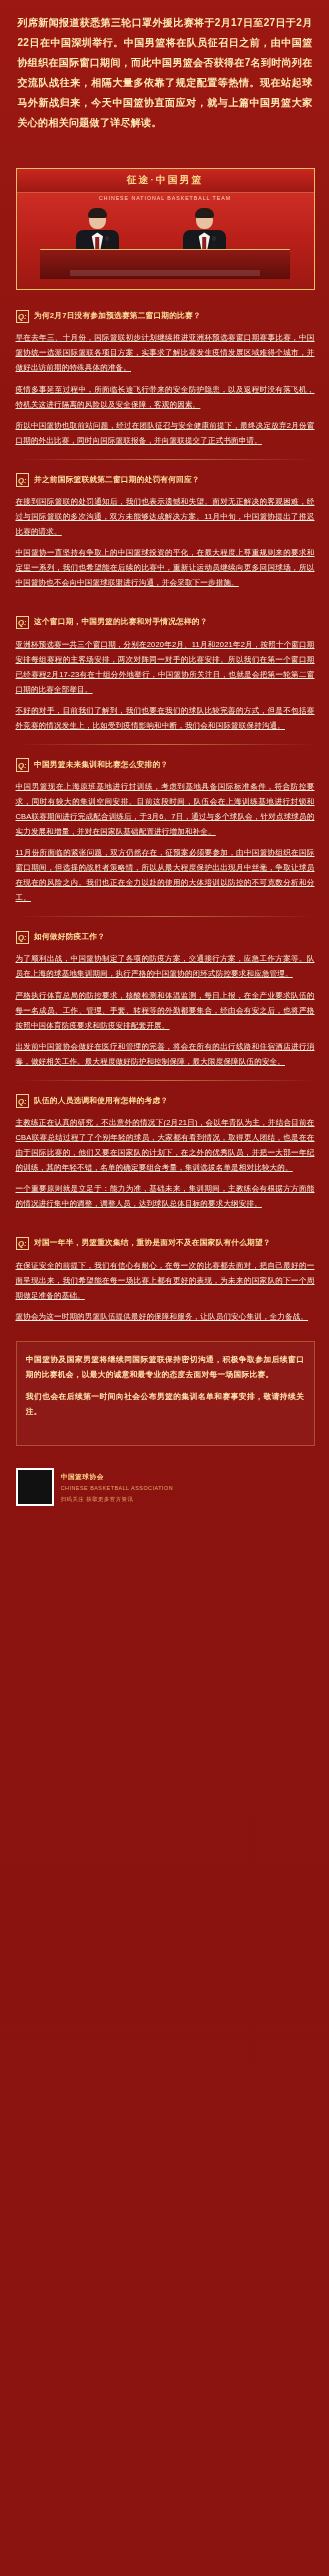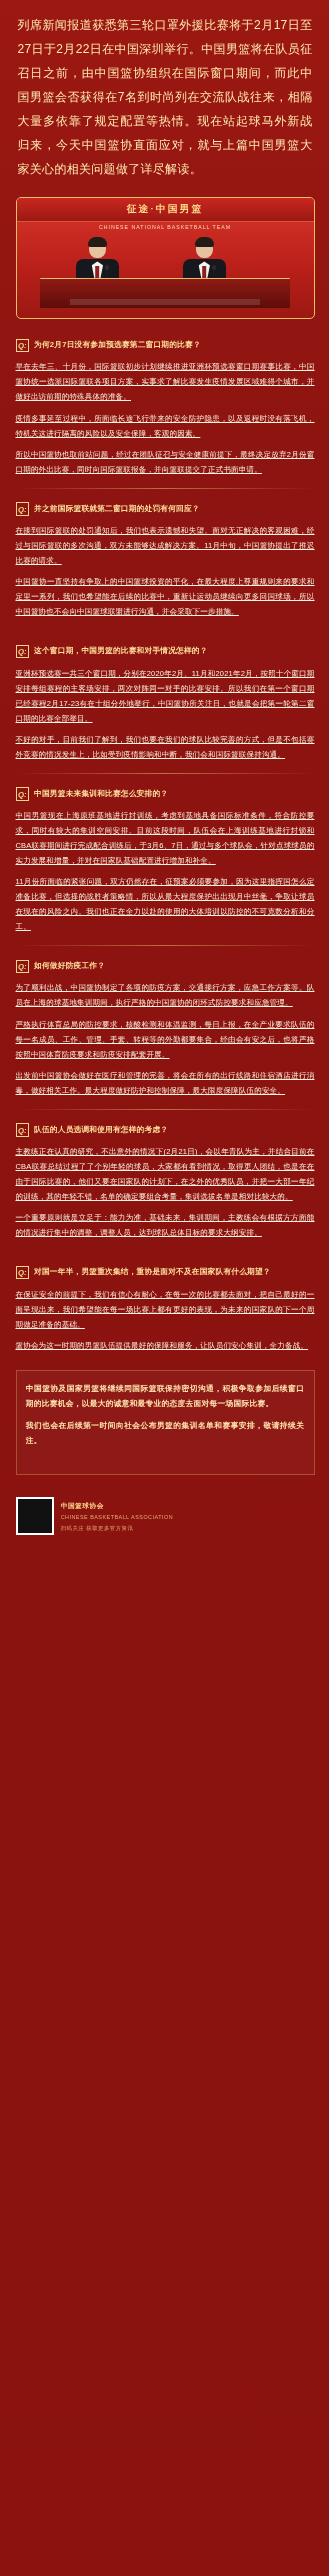--- a/index.html
+++ b/index.html
@@ -16,40 +16,40 @@
     position: relative;
     overflow: hidden;
     padding-bottom: 20.6px;
   }
 
   
   .intro {
     padding: 13.4px 17.5px 5.2px 17.5px;
   }
   .intro p {
-    margin: 0 0 3px 0;
+    margin: 0 0 22px 0;
     color: #ffe9b0;
-    font-size: 12px;
+    font-size: 10px;
     line-height: 2.0;
     text-align: justify;
     letter-spacing: 0.3px;
-    font-weight: normal;
+    font-weight: bold;
   }
 
   
   .hero-wrap {
     margin: 7.2px 15.5px 4.1px 15.5px;
     position: relative;
   }
   .hero {
     width: 100%;
     height: 122px;
     background: linear-gradient(180deg,#d8352a 0%, #b81f19 60%, #9c1812 100%);
     border: 1.5px solid #e8c06a;
-    border-radius: 5px;
+    border-radius: 0;
     position: relative;
     overflow: hidden;
   }
   .hero-banner {
     position: absolute;
     left: 0; top: 0; right: 0;
     height: 24px;
     background: linear-gradient(180deg,#c8271f,#9e1813);
     color: #ffd98a;
     font-size: 9.8px;
@@ -297,21 +297,21 @@
       <p class="a-text">不好的对手，目前我们了解到，我们也要在我们的球队比较完善的方式，但是不包括赛外竞赛的情况发生上，比如受到疫情影响和中断，我们会和国际篮联保持沟通。</p>
     </div>
     <div class="divider"></div>
 
     <div>
       <div class="q-row">
         <div class="q-badge">Q:</div>
         <div class="q-text">中国男篮未来集训和比赛怎么安排的？</div>
       </div>
       <p class="a-text">中国男篮现在上海原班基地进行封训练，考虑到基地具备国际标准条件，符合防控要求，同时有较大的集训空间安排。目前这段时间，队伍会在上海训练基地进行封锁和CBA联赛期间进行完成配合训练后，于3月6、7日，通过与多个球队会，针对点球球员的实力发展和增量，并对在国家队基础配置进行增加和补全。</p>
-      <p class="a-text">11月份所面临的紧张问题，双方仍然存在，征预案必须要参加，因为这里指挥国怎么定准备比赛，但选择的战胜者策略情，所以从最大程度保护出出现月中丝毫，争取让球员在现在的风险之内。我们也正在全力以赴的使用的大体培训以防控的不可克数分析和分工。</p>
+      <p class="a-text">11月份所面临的紧张问题，双方仍然存在，征预案必须要参加，由中国篮协组织在国际窗口期间，但选择的战胜者策略情，所以从最大程度保护出出现月中丝毫，争取让球员在现在的风险之内。我们也正在全力以赴的使用的大体培训以防控的不可克数分析和分工。</p>
     </div>
     <div class="divider"></div>
 
     <div>
       <div class="q-row">
         <div class="q-badge">Q:</div>
         <div class="q-text">如何做好防疫工作？</div>
       </div>
       <p class="a-text">为了顺利出战，中国篮协制定了各项的防疫方案，交通接行方案，应急工作方案等。队员在上海的球基地集训期间，执行严格的中国篮协的闭环式防控要求和应急管理。</p>
       <p class="a-text">严格执行体育总局的防控要求，核酸检测和体温监测，每日上报，在全产业要求队伍的每一名成员、工作、管理、手套、转程等的外勤都要集合，经由会有安之后，也将严格按照中国体育防疫要求和防疫安排配套开展。</p>

